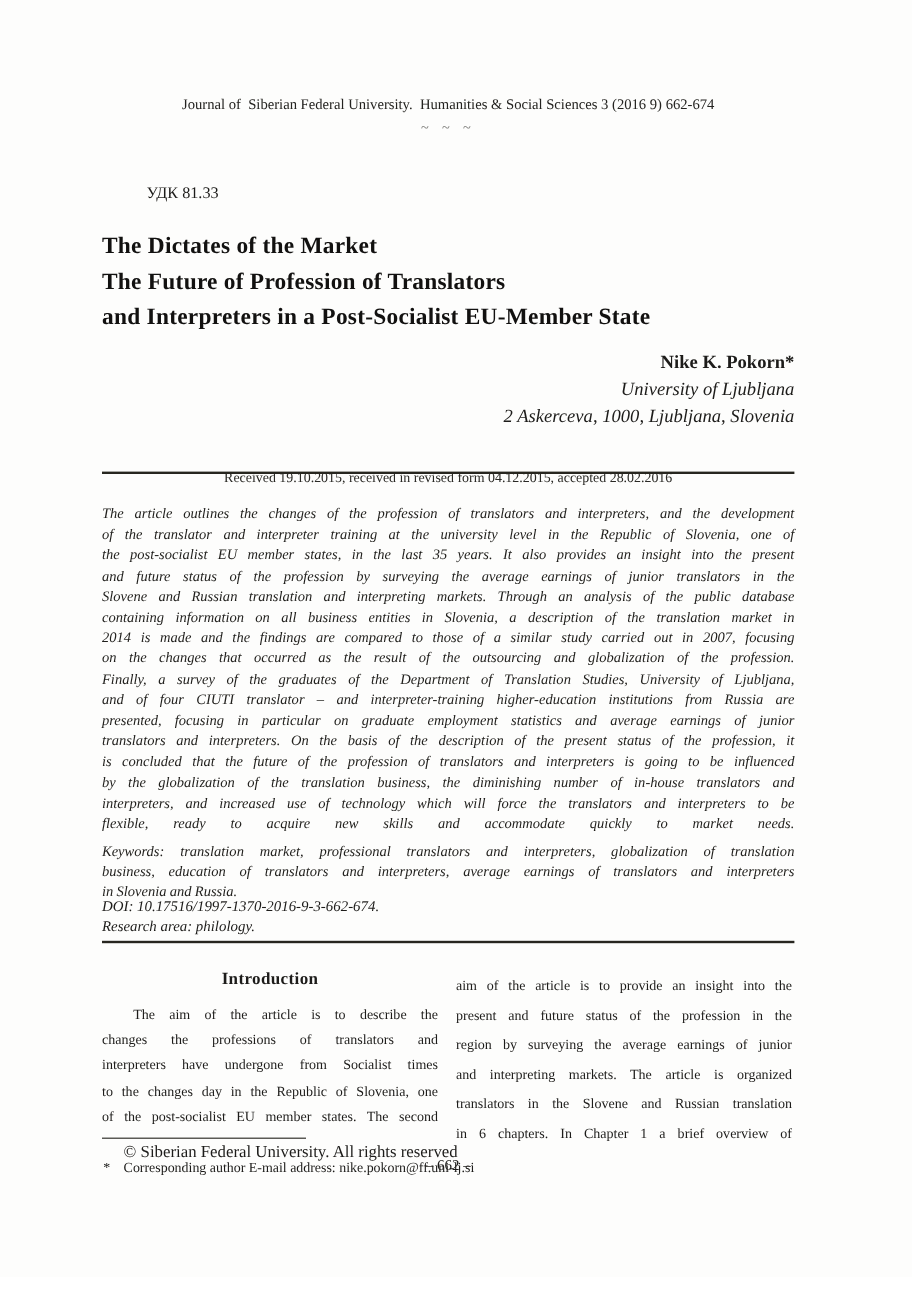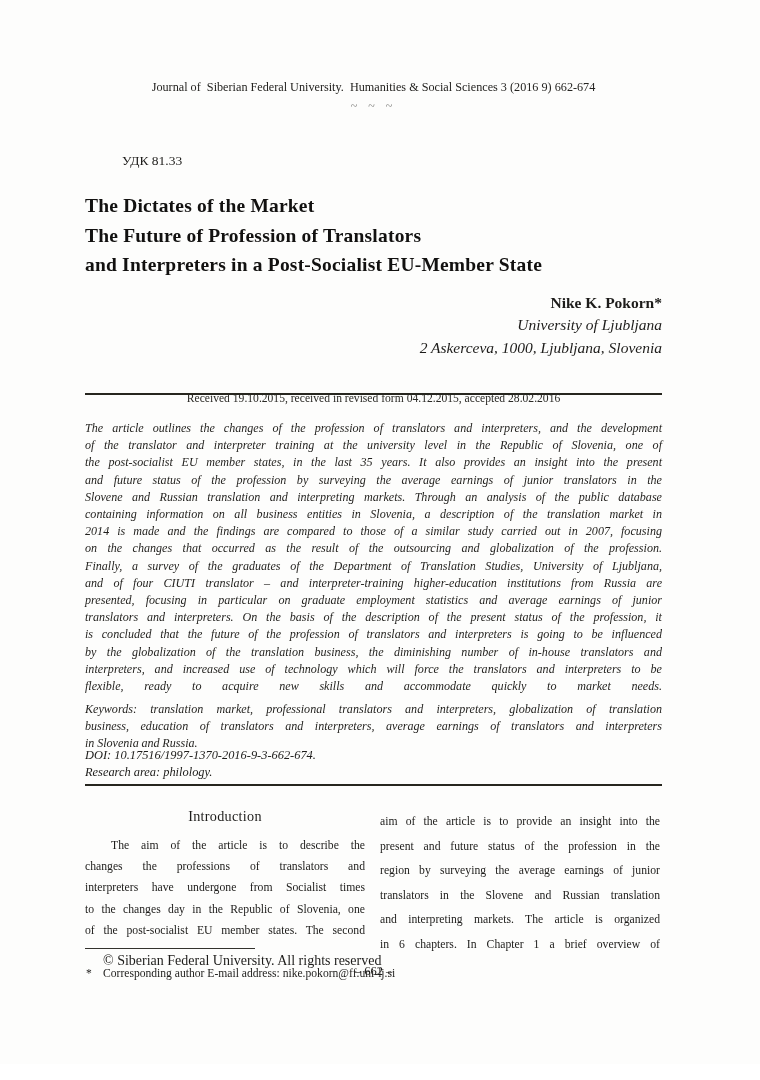--- a/index.html
+++ b/index.html
@@ -37,21 +37,21 @@
   .jblock { font-style:italic; font-size:12.1px; word-spacing:-0.3px; color:#201f1c;margin-top:20px; }
   .jblock .tline { line-height:17.2px; text-align:justify; text-align-last:justify; }
   .jblock.par-end .tline:last-child { text-align-last:left; }
 
   .abstract-block { top:400px; }
   .keywords-block { top:681px; }
   .doi-line { top:748px; font-style:italic; font-size:12.4px; }
   .research-line { top:765px; font-style:italic; font-size:12.4px; }
 
   .intro-heading { left:85px; top:808px; width:280px; text-align:center;
-                   font-weight:normal; font-size:14.2px; letter-spacing:0.3px; }
+                   font-weight:bold; font-size:14.2px; letter-spacing:0.3px; }
   .colblock { font-size:11.7px; word-spacing:-0.5px; color:#1d1c1a; }
   .colblock .tline { text-align:justify; text-align-last:justify; }
   .col-left  { left:85px;  top:835px; width:280px; }
   .col-left .tline  { line-height:21.2px; }
   .col-left .tline:first-child { text-indent:26px; }
   .col-right { left:380px; top:810px; width:280px; }
   .col-right .tline { line-height:24.6px; }
 
   .footnote-rule { top:948px; left:85px; width:170px; height:1.2px; background:#33322d; }
   .copyright-line { left:103px; top:953px; font-size:14px; }
@@ -124,22 +124,22 @@
       <div class="tline">changes the professions of translators and</div>
       <div class="tline">interpreters have undergone from Socialist times</div>
       <div class="tline">to the changes day in the Republic of Slovenia, one</div>
       <div class="tline">of the post-socialist EU member states. The second</div>
     </div>
 
   <div class="abs colblock col-right">
       <div class="tline">aim of the article is to provide an insight into the</div>
       <div class="tline">present and future status of the profession in the</div>
       <div class="tline">region by surveying the average earnings of junior</div>
+      <div class="tline">and interpreting markets. The article is organized</div>
       <div class="tline">translators in the Slovene and Russian translation</div>
-      <div class="tline">and interpreting markets. The article is organized</div>
       <div class="tline">in 6 chapters. In Chapter 1 a brief overview of</div>
     </div>
 
   <div class="abs footnote-rule"></div>
 
   <div class="abs copyright-line">© Siberian Federal University. All rights reserved</div>
 
   <div class="abs footnote-marker">*</div>
 
   <div class="abs corresponding-line">Corresponding author E-mail address: nike.pokorn@ff.uni-lj.si</div>

